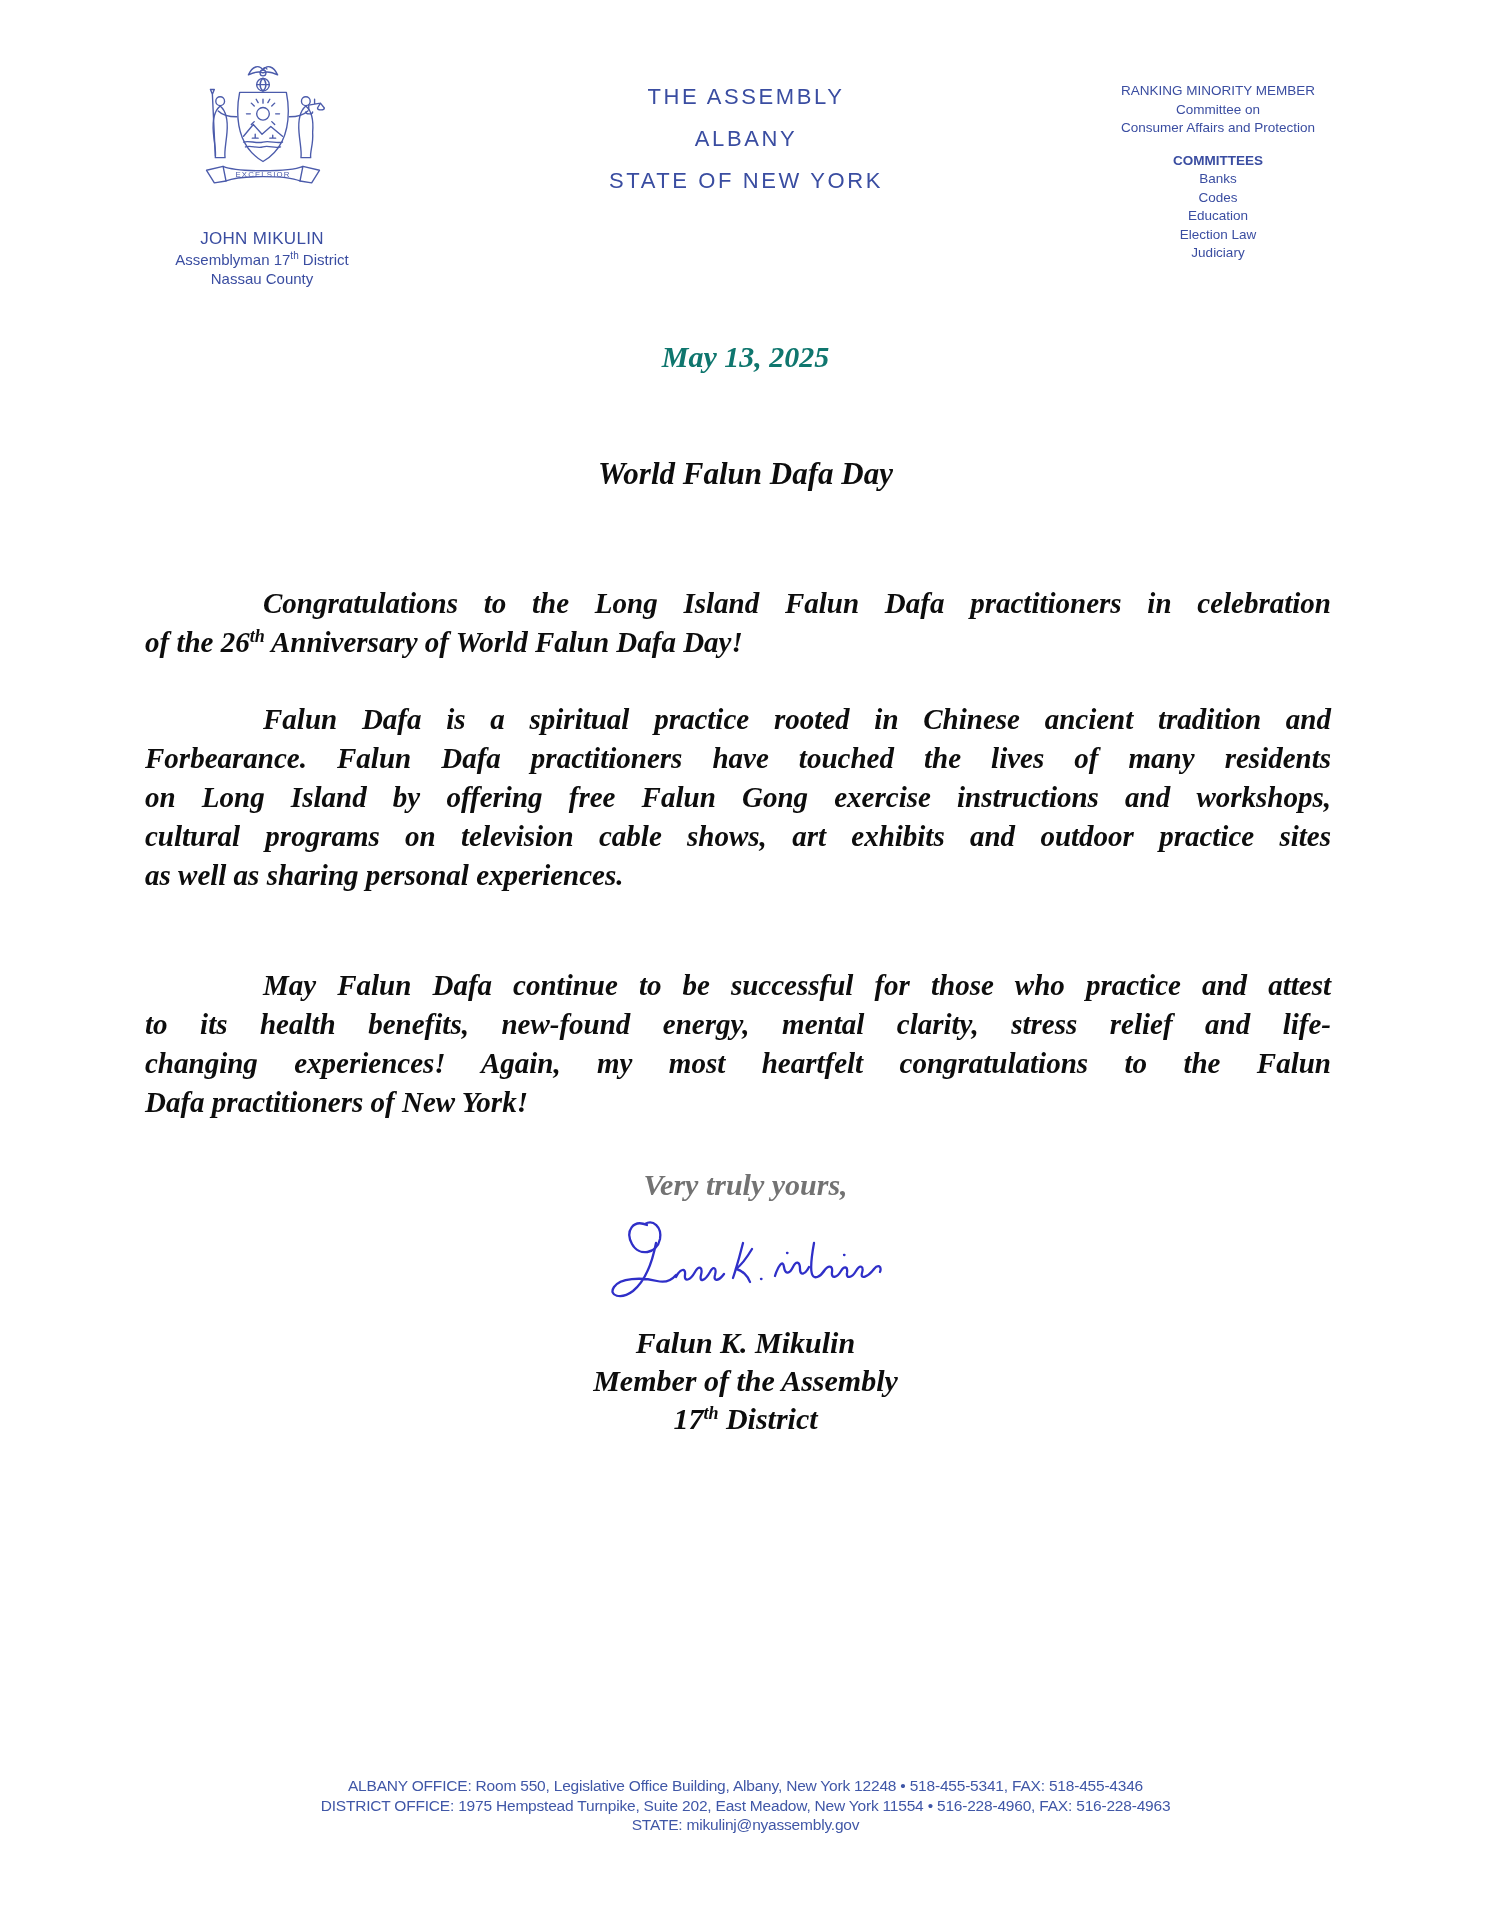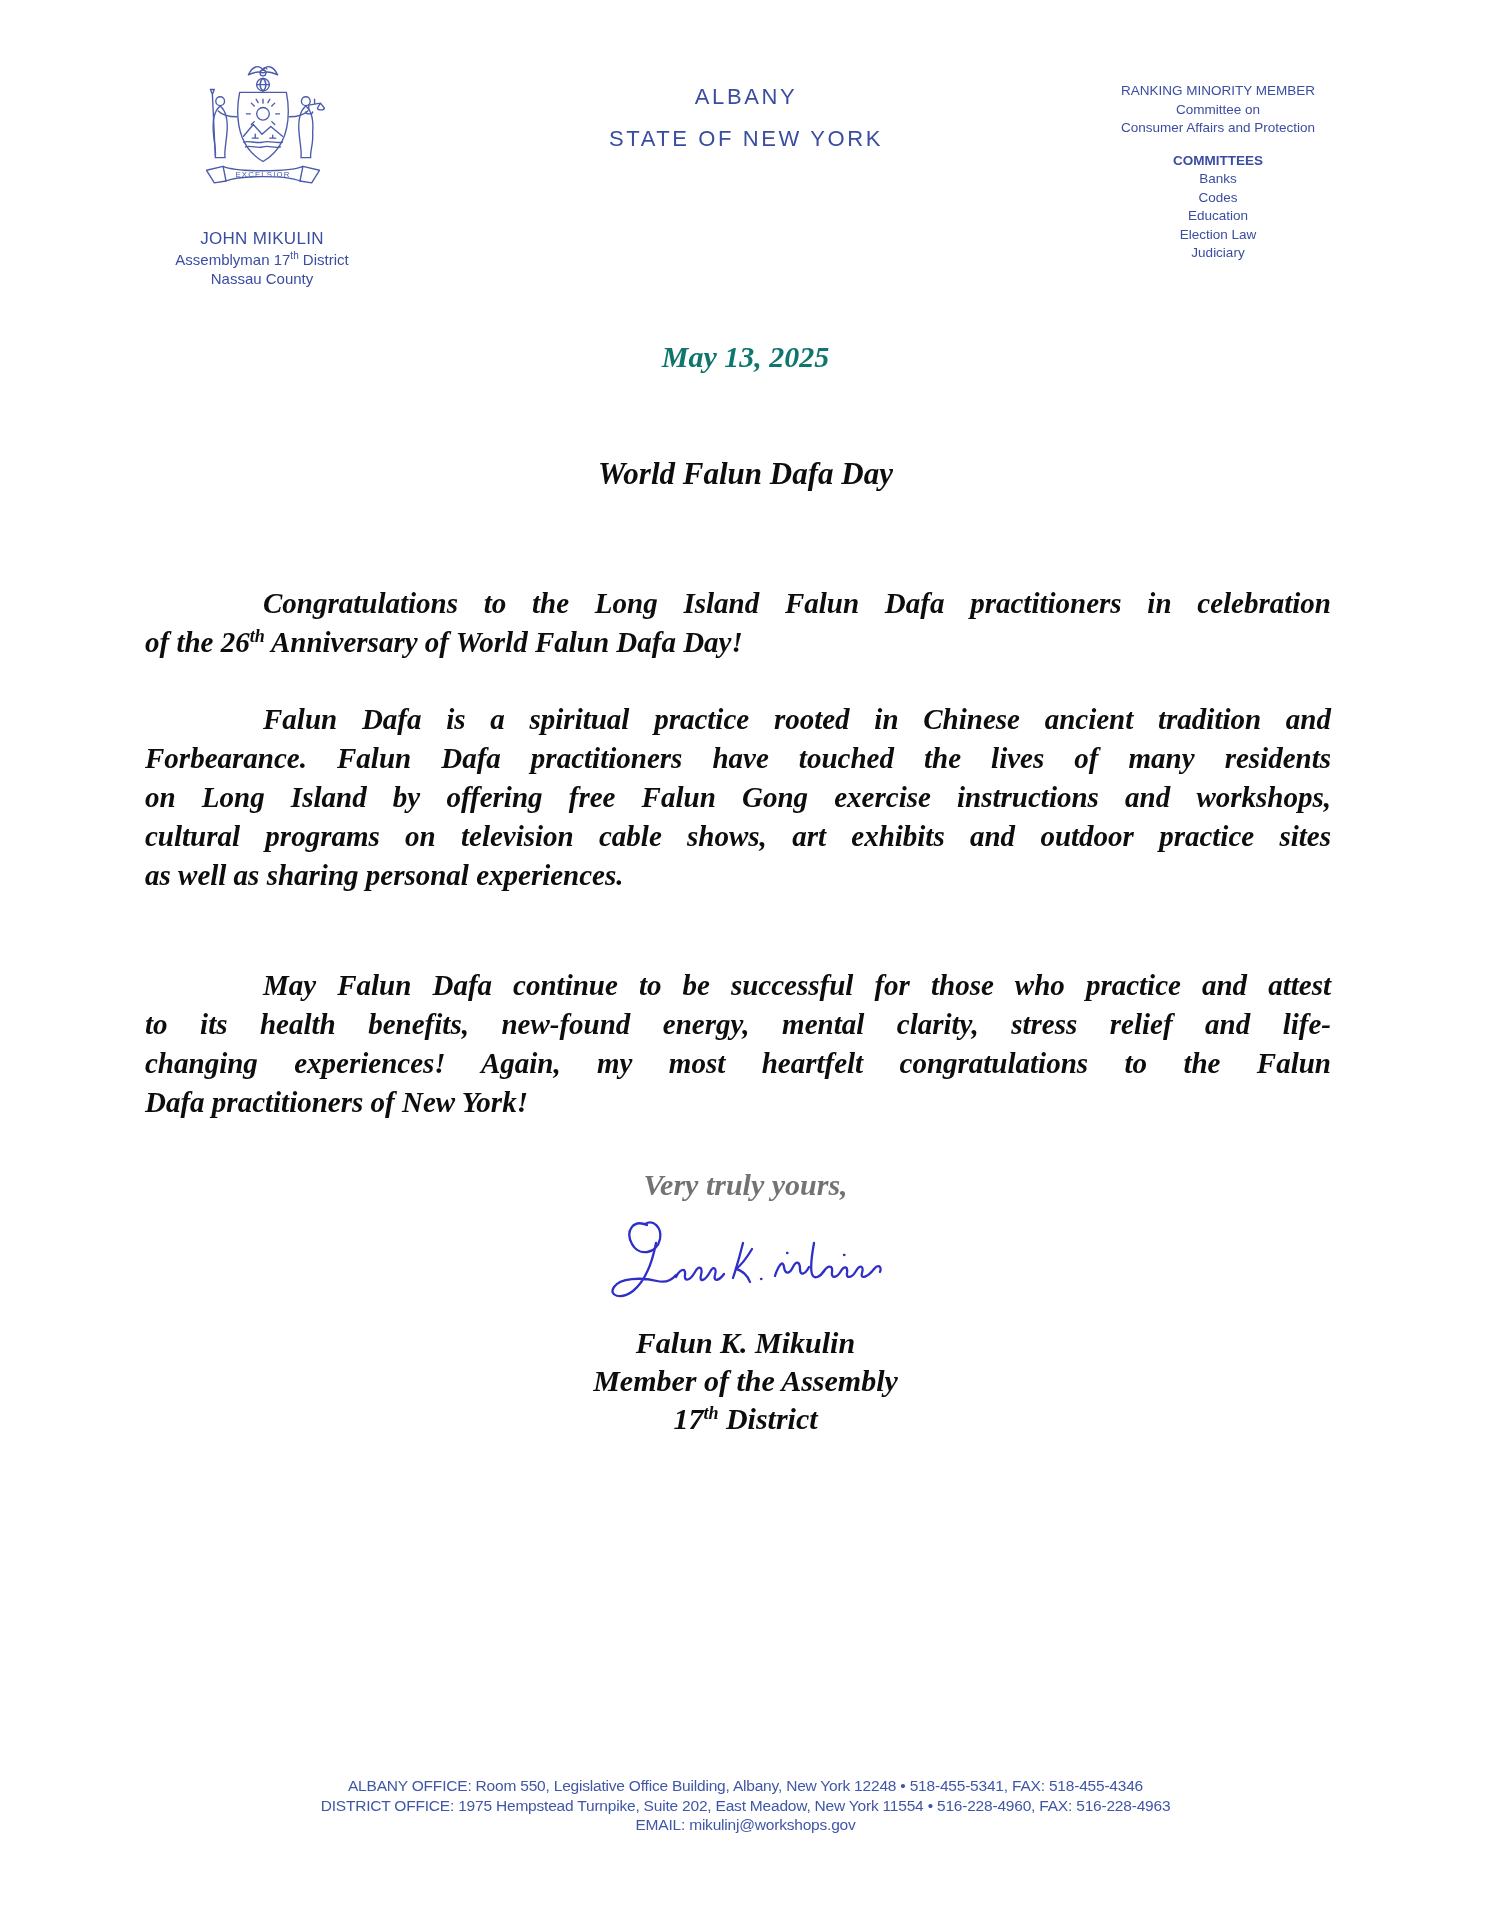--- a/index.html
+++ b/index.html
@@ -87,20 +87,21 @@
 
     <div class="lh lh-left-text">
       <div class="lh-name">JOHN MIKULIN</div>
       <div class="lh-sub">
         <span>Assemblyman 17</span><sup class="lh-sup">th</sup><span> District</span>
       </div>
       <div class="lh-sub">Nassau County</div>
     </div>
 
     <div class="lh lh-center">
+      <div>THE ASSEMBLY</div>
       <div>ALBANY</div>
       <div>STATE OF NEW YORK</div>
     </div>
 
     <div class="lh lh-right">
       <div>RANKING MINORITY MEMBER</div>
       <div>Committee on</div>
       <div>Consumer Affairs and Protection</div>
       <div class="block-gap">COMMITTEES</div>
       <div>Banks</div>
@@ -161,16 +162,16 @@
       <div>Member of the Assembly</div>
       <div>
         <span>17</span><span class="sup-b">th</span><span> District</span>
       </div>
     </div>
   </main>
 
   <footer class="footer">
     <div>ALBANY OFFICE: Room 550, Legislative Office Building, Albany, New York 12248 • 518-455-5341, FAX: 518-455-4346</div>
     <div>DISTRICT OFFICE: 1975 Hempstead Turnpike, Suite 202, East Meadow, New York 11554 • 516-228-4960, FAX: 516-228-4963</div>
-    <div>EMAIL: mikulinj@workshops.gov</div>
+    <div>STATE: mikulinj@nyassembly.gov</div>
   </footer>
 
 </div>
 
 </body></html>

